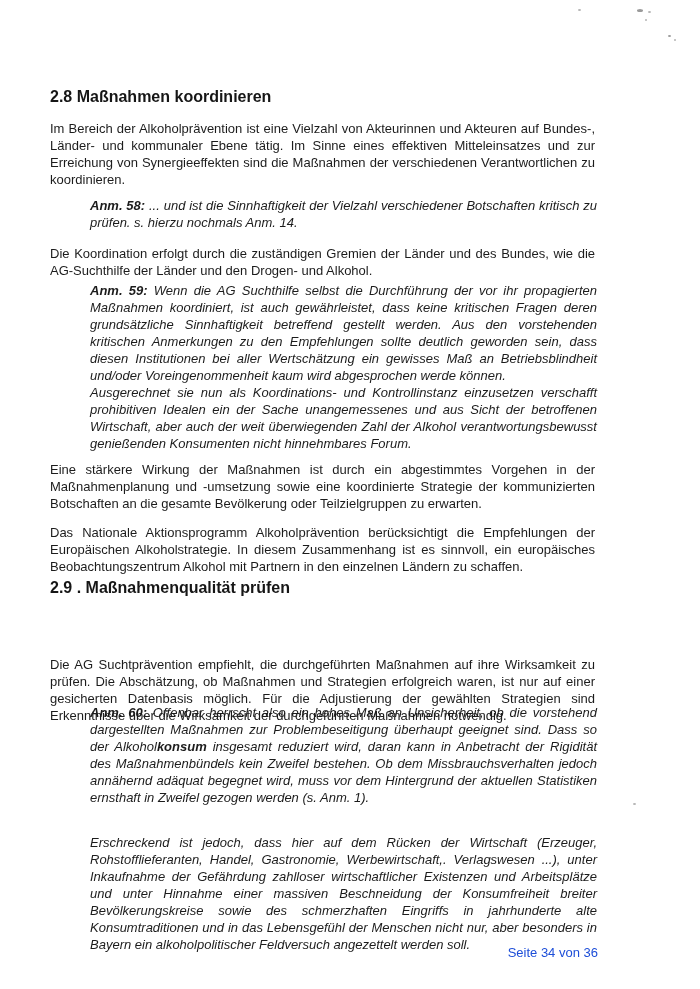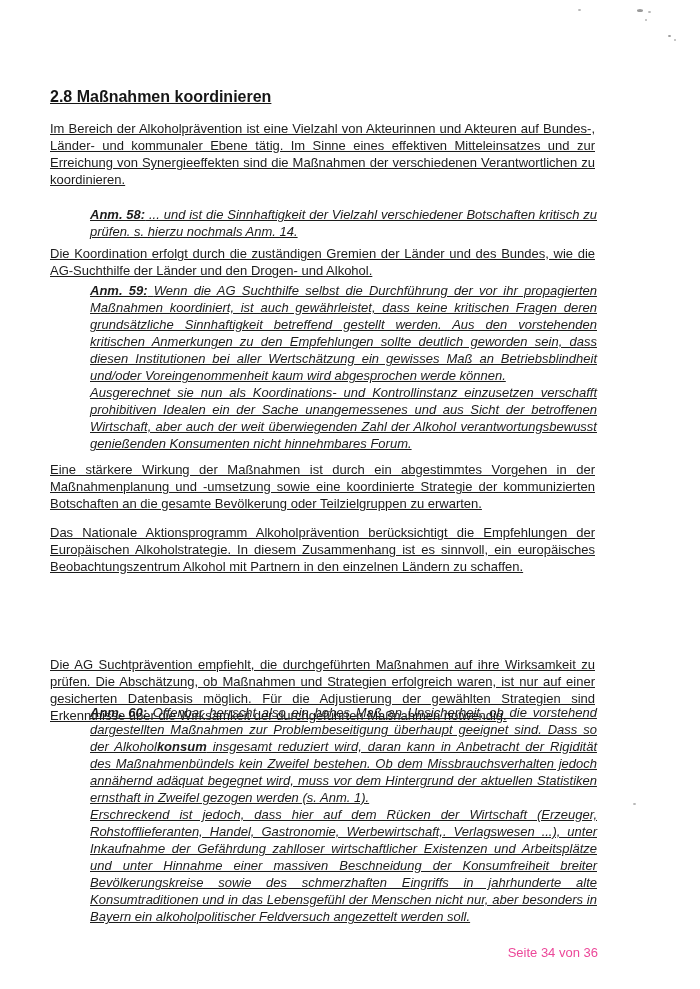--- a/index.html
+++ b/index.html
@@ -11,21 +11,20 @@
     position: relative;
     width: 700px;
     height: 989px;
     background: #ffffff;
     overflow: hidden;
     font-family: "Liberation Sans", sans-serif;
     color: #1c1c1c;
   }
   .block {
     position: absolute;
-    text-decoration: underline;
   }
   .heading {
     font-size: 16px;
     line-height: 20px;
     font-weight: bold;
     color: #161616;
     white-space: nowrap;
   }
   .para {
     width: 545px;
@@ -37,37 +36,37 @@
     width: 507px;
     font-size: 13px;
     line-height: 17px;
     text-align: justify;
     font-style: italic;
   }
   .annotation .anm-part {
     margin: 0;
   }
   .annotation .anm-part + .anm-part-gap {
-    margin-top: 0;
+    margin-top: 28px;
   }
   .anm-label {
     font-weight: bold;
   }
   .anm-bold {
     font-weight: bold;
   }
   .footer {
     position: absolute;
     left: 50px;
     top: 945px;
     width: 548px;
     font-size: 13px;
     line-height: 16px;
     text-align: right;
-    color: #ec4899;
+    color: #1d4ed8;
   }
   .artifact {
     position: absolute;
     background: #b4b4b4;
     border-radius: 50%;
   }
   .artifact.dark { background: #9a9a9a; }
 </style>
 </head>
 <body>
@@ -79,35 +78,36 @@
   <div class="artifact" style="left:648px; top:11px; width:3px; height:2px;"></div>
   <div class="artifact" style="left:645px; top:19px; width:2px; height:2px;"></div>
   <div class="artifact dark" style="left:668px; top:35px; width:3px; height:2px;"></div>
   <div class="artifact" style="left:674px; top:39px; width:2px; height:2px;"></div>
   <div class="artifact" style="left:633px; top:803px; width:3px; height:2px;"></div>
 
   <div class="block heading" style="left:50px; top:87px;">2.8 Maßnahmen koordinieren</div>
 
   <div class="block para" style="left:50px; top:120px;">Im Bereich der Alkoholprävention ist eine Vielzahl von Akteurinnen und Akteuren auf Bundes-, Länder- und kommunaler Ebene tätig. Im Sinne eines effektiven Mitteleinsatzes und zur Erreichung von Synergieeffekten sind die Maßnahmen der verschiedenen Verantwortlichen zu koordinieren.</div>
 
-  <div class="block annotation" style="left:90px; top:206px;">
+  <div class="block annotation" style="left:90px; top:197px;">
     <p class="anm-part"><span class="anm-label">Anm. 58:</span> <span>... und ist die Sinnhaftigkeit der Vielzahl verschiedener Botschaften kritisch zu prüfen. s. hierzu nochmals Anm. 14.</span></p>
   </div>
 
   <div class="block para" style="left:50px; top:245px;">Die Koordination erfolgt durch die zuständigen Gremien der Länder und des Bundes, wie die AG-Suchthilfe der Länder und den Drogen- und Alkohol.</div>
 
   <div class="block annotation" style="left:90px; top:282px;">
     <p class="anm-part"><span class="anm-label">Anm. 59:</span> <span>Wenn die AG Suchthilfe selbst die Durchführung der vor ihr propagierten Maßnahmen koordiniert, ist auch gewährleistet, dass keine kritischen Fragen deren grundsätzliche Sinnhaftigkeit betreffend gestellt werden. Aus den vorstehenden kritischen Anmerkungen zu den Empfehlungen sollte deutlich geworden sein, dass diesen Institutionen bei aller Wertschätzung ein gewisses Maß an Betriebsblindheit und/oder Voreingenommenheit kaum wird abgesprochen werde können.</span></p>
     <p class="anm-part">Ausgerechnet sie nun als Koordinations- und Kontrollinstanz einzusetzen verschafft prohibitiven Idealen ein der Sache unangemessenes und aus Sicht der betroffenen Wirtschaft, aber auch der weit überwiegenden Zahl der Alkohol verantwortungsbewusst genießenden Konsumenten nicht hinnehmbares Forum.</p>
   </div>
 
   <div class="block para" style="left:50px; top:524px;">Das Nationale Aktionsprogramm Alkoholprävention berücksichtigt die Empfehlungen der Europäischen Alkoholstrategie. In diesem Zusammenhang ist es sinnvoll, ein europäisches Beobachtungszentrum Alkohol mit Partnern in den einzelnen Ländern zu schaffen.</div>
 
   <div class="block para" style="left:50px; top:461px;">Eine stärkere Wirkung der Maßnahmen ist durch ein abgestimmtes Vorgehen in der Maßnahmenplanung und -umsetzung sowie eine koordinierte Strategie der kommunizierten Botschaften an die gesamte Bevölkerung oder Teilzielgruppen zu erwarten.</div>
 
+  <div class="block heading" style="left:50px; top:578px;">2.9 . Maßnahmenqualität prüfen</div>
 
   <div class="block para" style="left:50px; top:608px;margin-top:48px;">Die AG Suchtprävention empfiehlt, die durchgeführten Maßnahmen auf ihre Wirksamkeit zu prüfen. Die Abschätzung, ob Maßnahmen und Strategien erfolgreich waren, ist nur auf einer gesicherten Datenbasis möglich. Für die Adjustierung der gewählten Strategien sind Erkenntnisse über die Wirksamkeit der durchgeführten Maßnahmen notwendig.</div>
 
   <div class="block annotation" style="left:90px; top:704px;">
     <p class="anm-part"><span class="anm-label">Anm. 60:</span> <span>Offenbar herrscht also ein hohes Maß an Unsicherheit, ob die vorstehend dargestellten Maßnahmen zur Problembeseitigung überhaupt geeignet sind. Dass so der Alkohol</span><span class="anm-bold">konsum</span><span> insgesamt reduziert wird, daran kann in Anbetracht der Rigidität des Maßnahmenbündels kein Zweifel bestehen. Ob dem Missbrauchsverhalten jedoch annähernd adäquat begegnet wird, muss vor dem Hintergrund der aktuellen Statistiken ernsthaft in Zweifel gezogen werden (s. Anm. 1).</span></p>
     <p class="anm-part anm-part-gap">Erschreckend ist jedoch, dass hier auf dem Rücken der Wirtschaft (Erzeuger, Rohstofflieferanten, Handel, Gastronomie, Werbewirtschaft,. Verlagswesen ...), unter Inkaufnahme der Gefährdung zahlloser wirtschaftlicher Existenzen und Arbeitsplätze und unter Hinnahme einer massiven Beschneidung der Konsumfreiheit breiter Bevölkerungskreise sowie des schmerzhaften Eingriffs in jahrhunderte alte Konsumtraditionen und in das Lebensgefühl der Menschen nicht nur, aber besonders in Bayern ein alkoholpolitischer Feldversuch angezettelt werden soll.</p>
   </div>
 
   <div class="footer">Seite 34 von 36</div>
 

